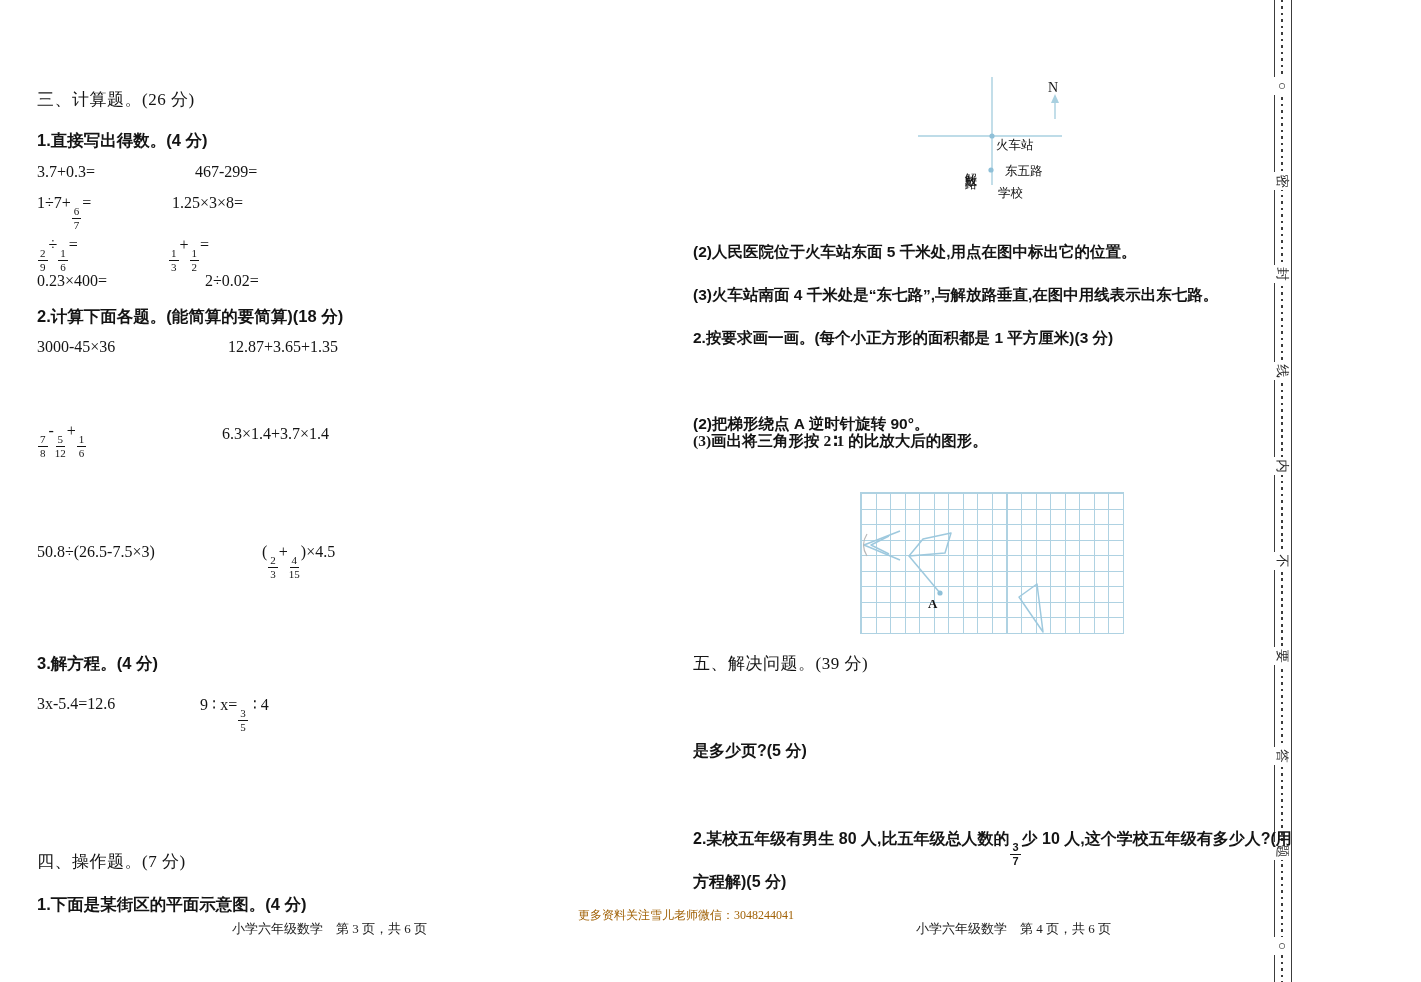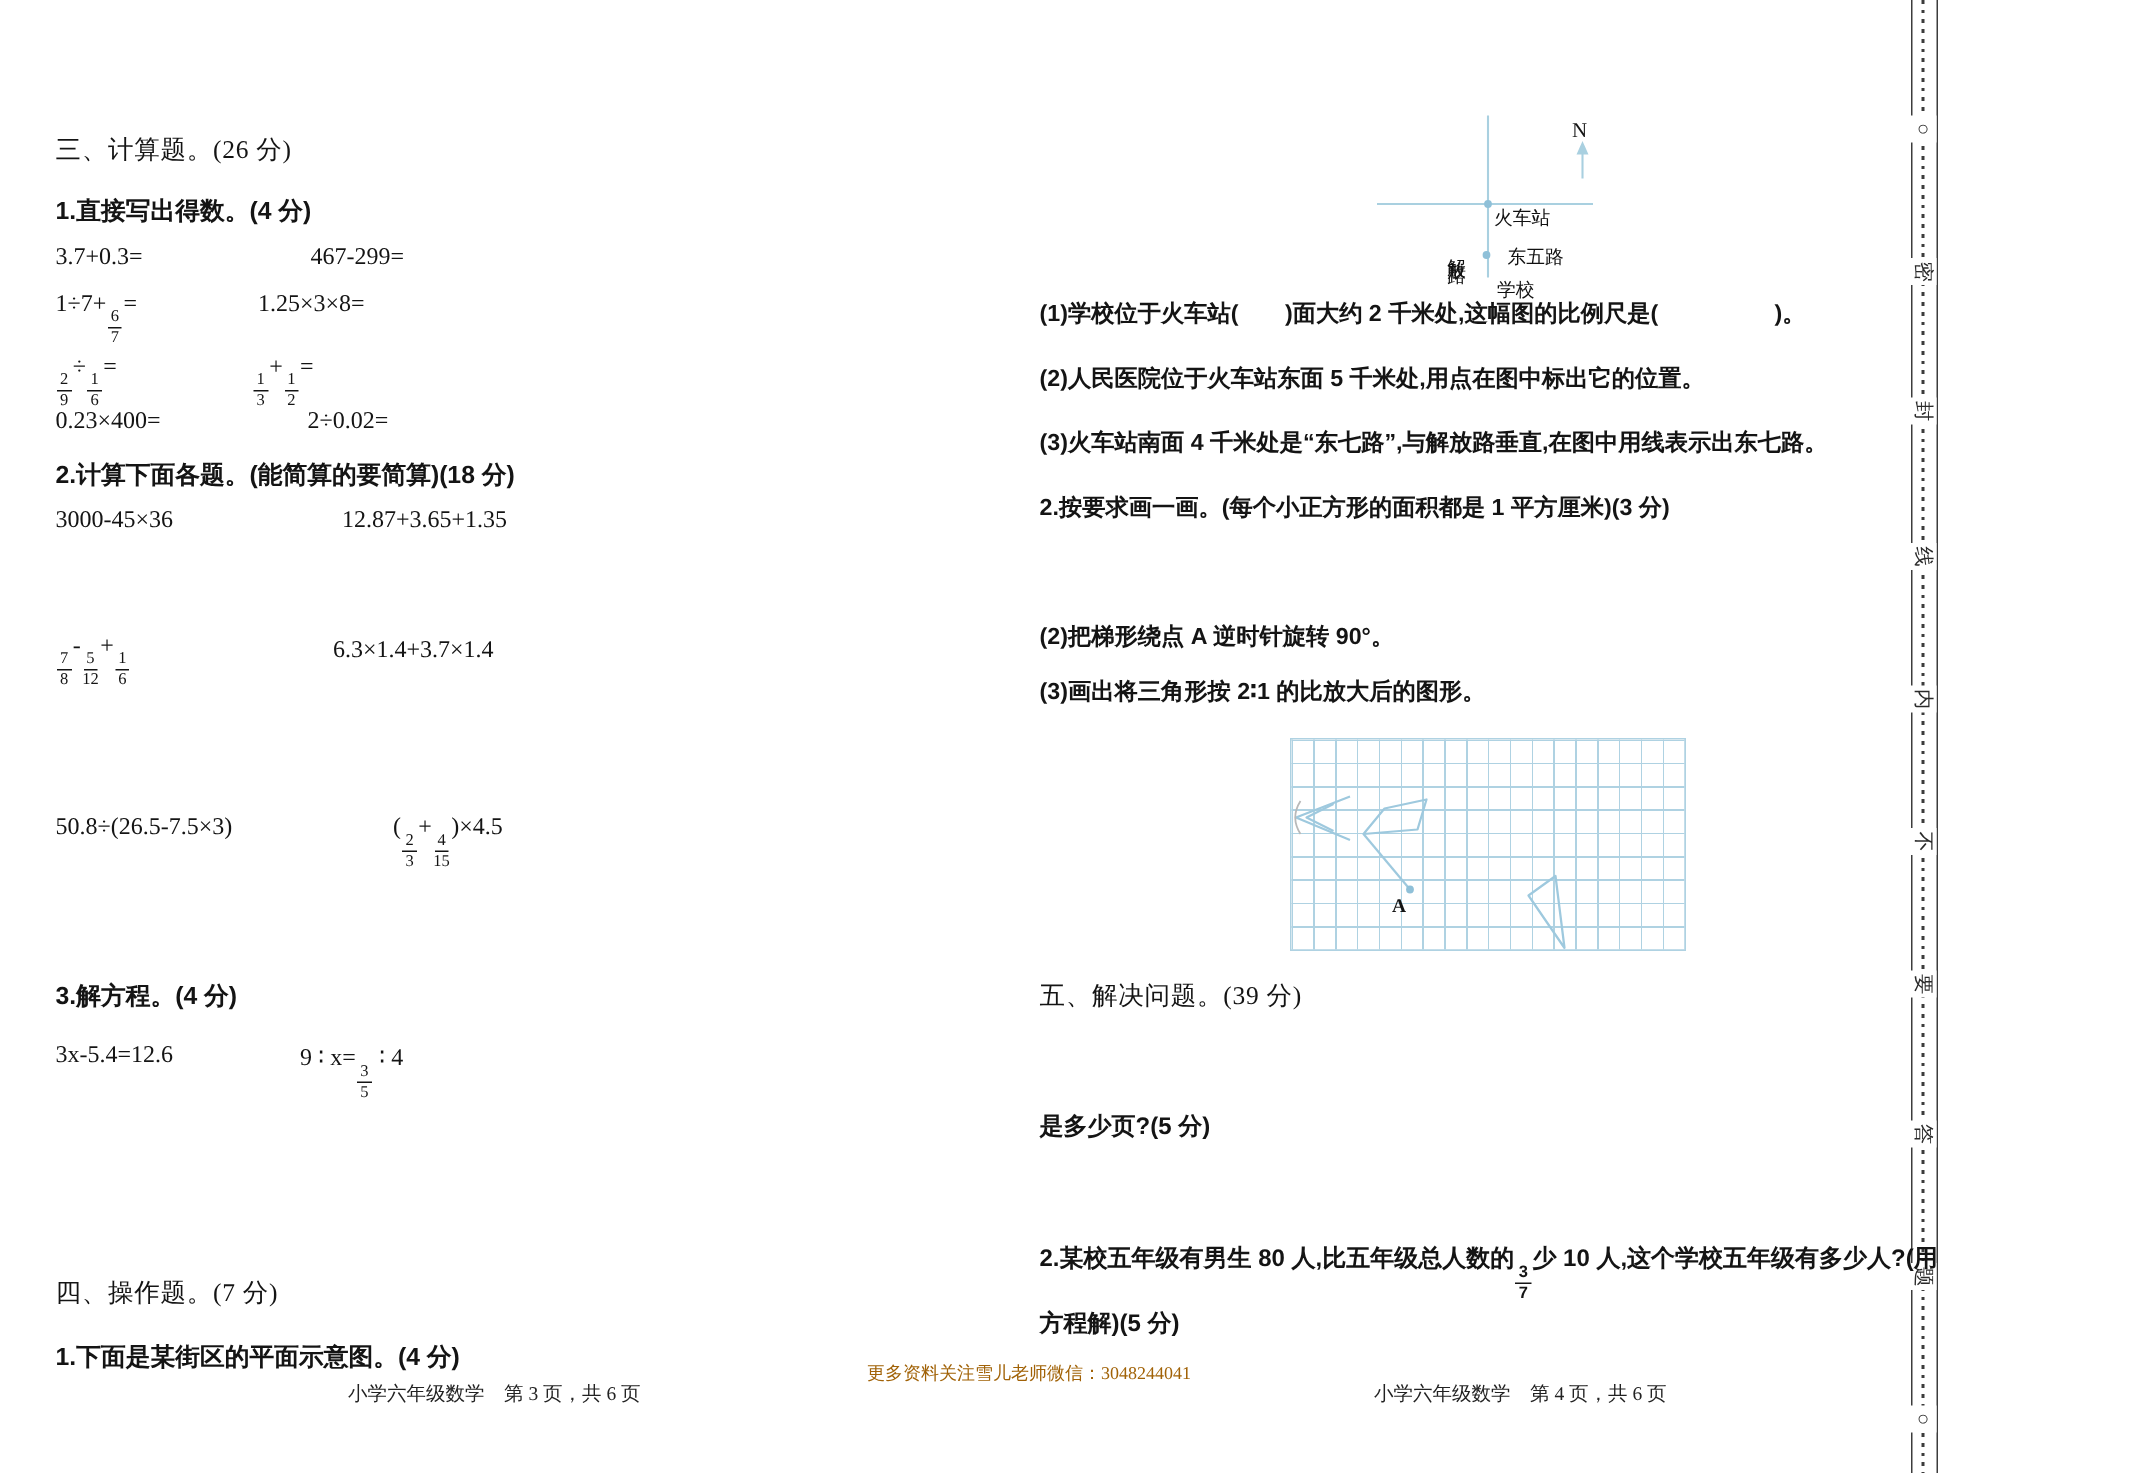--- a/index.html
+++ b/index.html
@@ -48,21 +48,21 @@
     <span class="sealchar" style="top:647px;">要</span>
     <span class="sealchar" style="top:747px;">答</span>
     <span class="sealchar" style="top:842px;">题</span>
     <span class="sealchar" style="top:937px;">○</span>
   </div>
 
   <div class="abs hs" style="left:37px;top:88px;">三、计算题。(26 分)</div>
   <div class="abs hb" style="left:37px;top:130px;">1.直接写出得数。(4 分)</div>
 
   <span class="abs eq" style="left:37px;top:163px;">3.7+0.3=</span>
-  <span class="abs eq" style="left:207px;top:163px;">467-299=</span>
+  <span class="abs eq" style="left:195px;top:163px;">467-299=</span>
   <span class="abs eq" style="left:37px;top:194px;">1÷7+<span class="fr">
         <span class="fn">6</span>
         <span class="fd">7</span>
       </span>=</span>
   <span class="abs eq" style="left:172px;top:194px;">1.25×3×8=</span>
   <span class="abs eq" style="left:37px;top:236px;"><span class="fr">
         <span class="fn">2</span>
         <span class="fd">9</span>
       </span>÷<span class="fr">
         <span class="fn">1</span>
@@ -121,27 +121,26 @@
       <circle cx="94" cy="63" r="2.6" fill="#8fc0d8"></circle>
       <circle cx="93" cy="97" r="2.6" fill="#8fc0d8"></circle>
     </svg>
     <span class="abs" style="left:150px;top:7px;font-size:14px;">N</span>
     <span class="abs maplabel" style="left:98px;top:44px;">火车站</span>
     <span class="abs maplabel vertlabel" style="left:64px;top:70px;">解放路</span>
     <span class="abs maplabel" style="left:107px;top:70px;">东五路</span>
     <span class="abs maplabel" style="left:100px;top:92px;">学校</span>
   </div>
 
-  <div class="abs item" style="left:693px;top:199px;">(1)学校位于火车站(　　)面大约 2 千米处,这幅图的比例尺是(　　　　　)。</div>
   <div class="abs item" style="left:693px;top:242px;">(2)人民医院位于火车站东面 5 千米处,用点在图中标出它的位置。</div>
   <div class="abs item" style="left:693px;top:285px;">(3)火车站南面 4 千米处是“东七路”,与解放路垂直,在图中用线表示出东七路。</div>
 
   <div class="abs item" style="left:693px;top:328px;">2.按要求画一画。(每个小正方形的面积都是 1 平方厘米)(3 分)</div>
   <div class="abs item" style="left:693px;top:414px;">(2)把梯形绕点 A 逆时针旋转 90°。</div>
-  <div class="abs item" style="left:693px;top:451px;">(3)画出将三角形按 2∶1 的比放大后的图形。</div>
+  <div class="abs item" style="left:693px;top:431px;font-family:Liberation Serif, serif;">(3)画出将三角形按 2∶1 的比放大后的图形。</div>
 
   <div class="abs gridbg" style="left:860px;top:492px;width:262px;height:140px;">
     <svg width="262" height="140" viewBox="0 0 262 140" style="position:absolute;left:0;top:0;">
 
       <path d="M39,38 L3,52 L39,67" stroke="#9ec9de" stroke-width="1.5" fill="none" stroke-linejoin="round"></path>
       <path d="M28,43 L10,52 L28,61" stroke="#9ec9de" stroke-width="1.5" fill="none" stroke-linejoin="round"></path>
       <path d="M6,41 Q-1,52 6,63" stroke="#b9b9b9" stroke-width="1.2" fill="none"></path>
 
       <path d="M48,63 L62,46 L90,40 L84,60 Z" stroke="#9ec9de" stroke-width="1.5" fill="none" stroke-linejoin="round"></path>
       <path d="M48,63 L79,100" stroke="#9ec9de" stroke-width="1.5" fill="none"></path>

